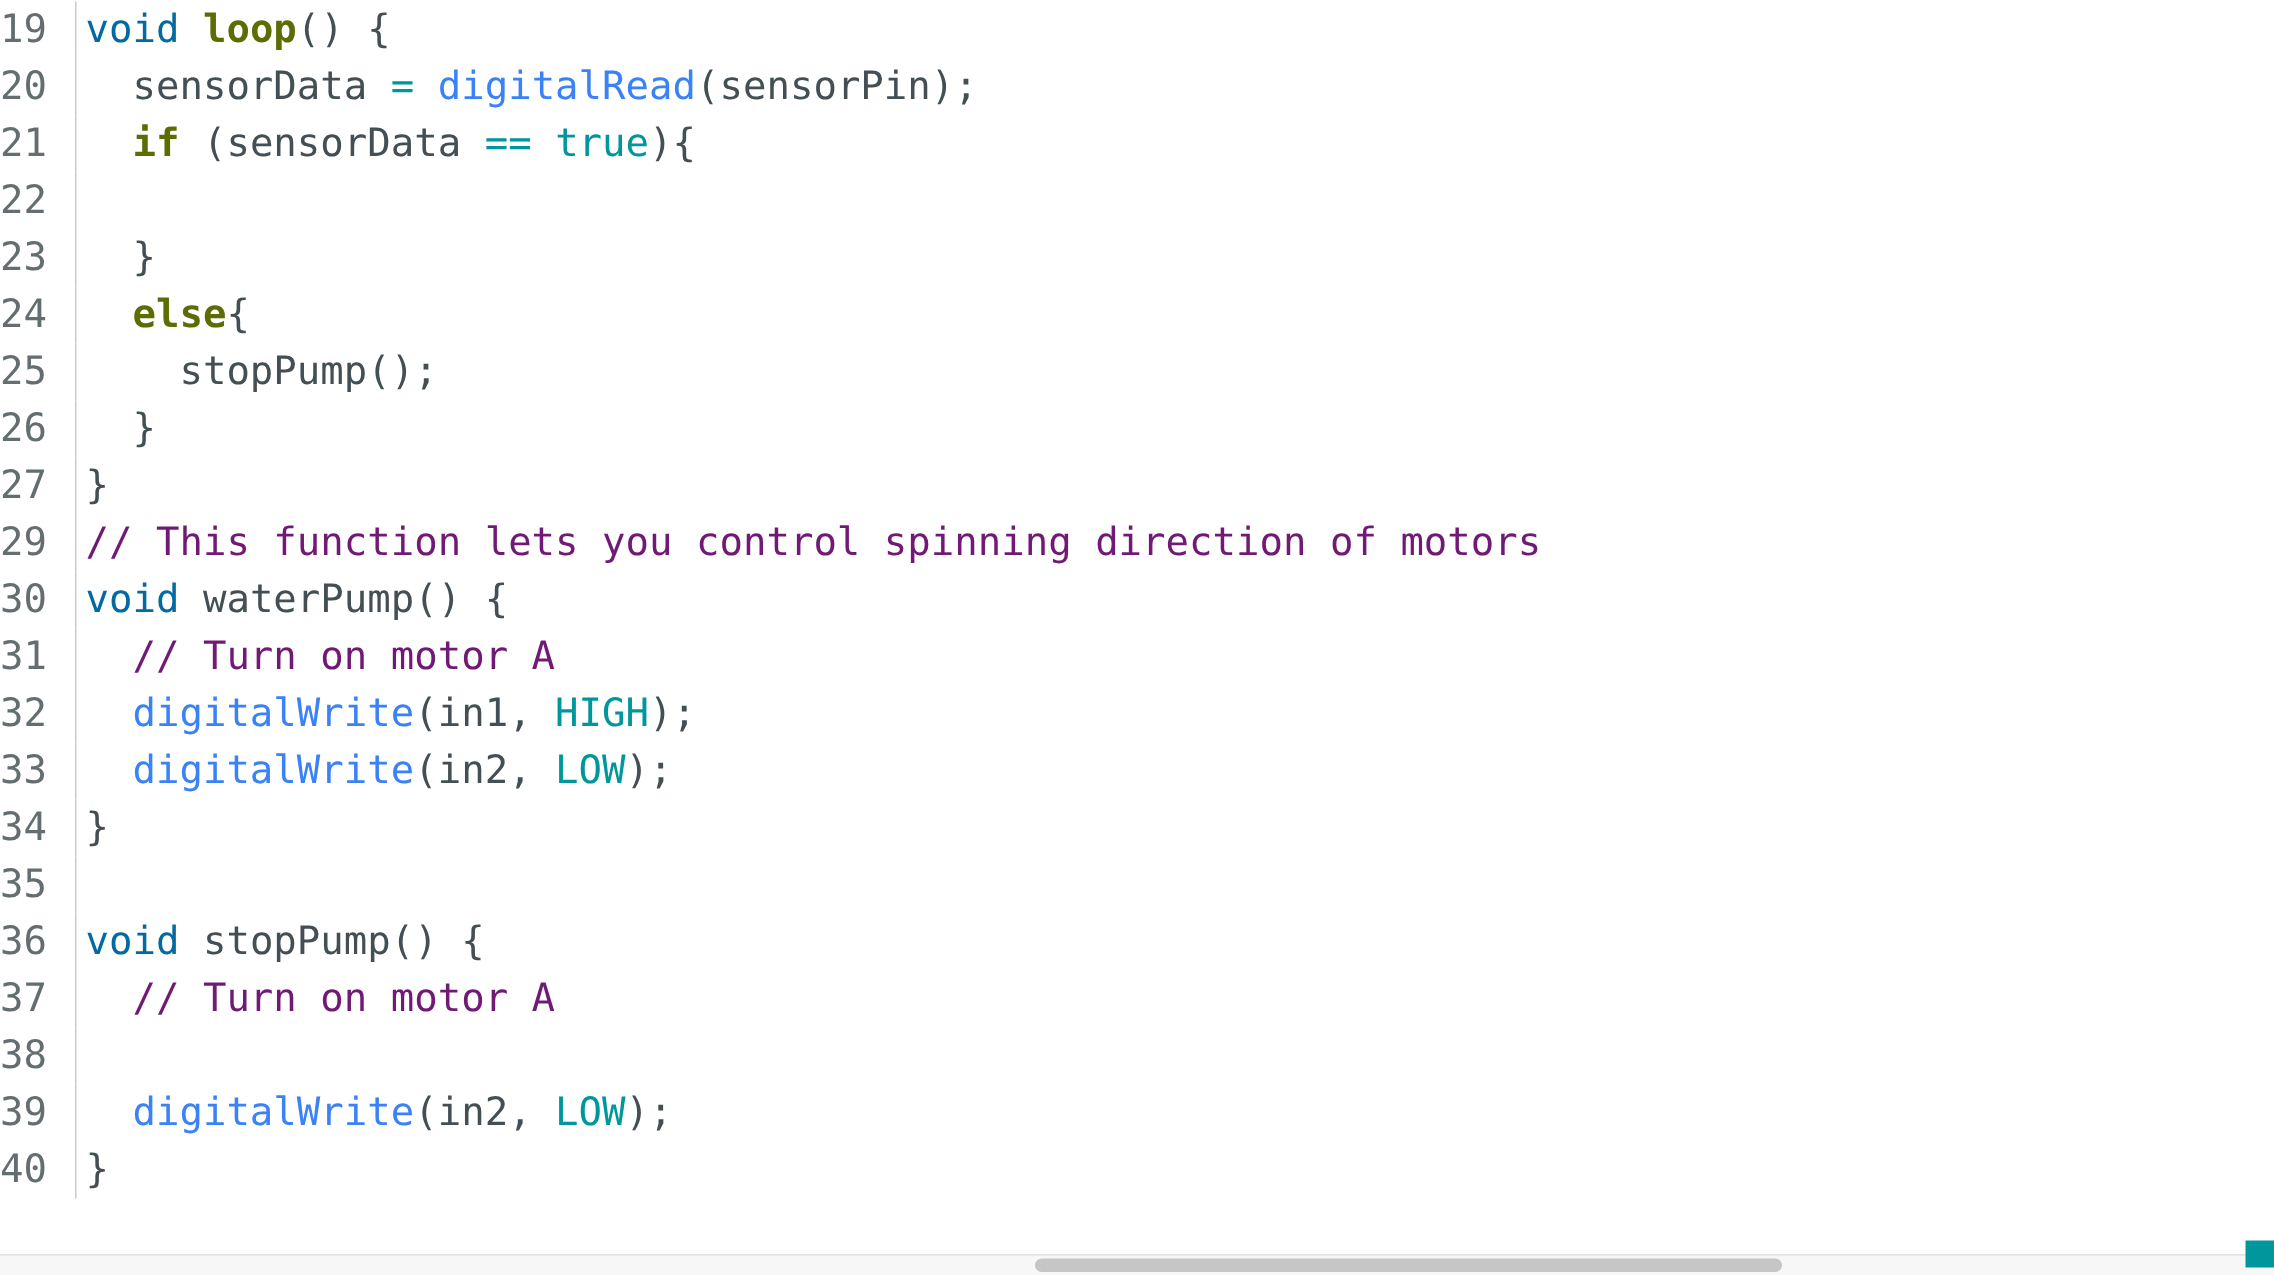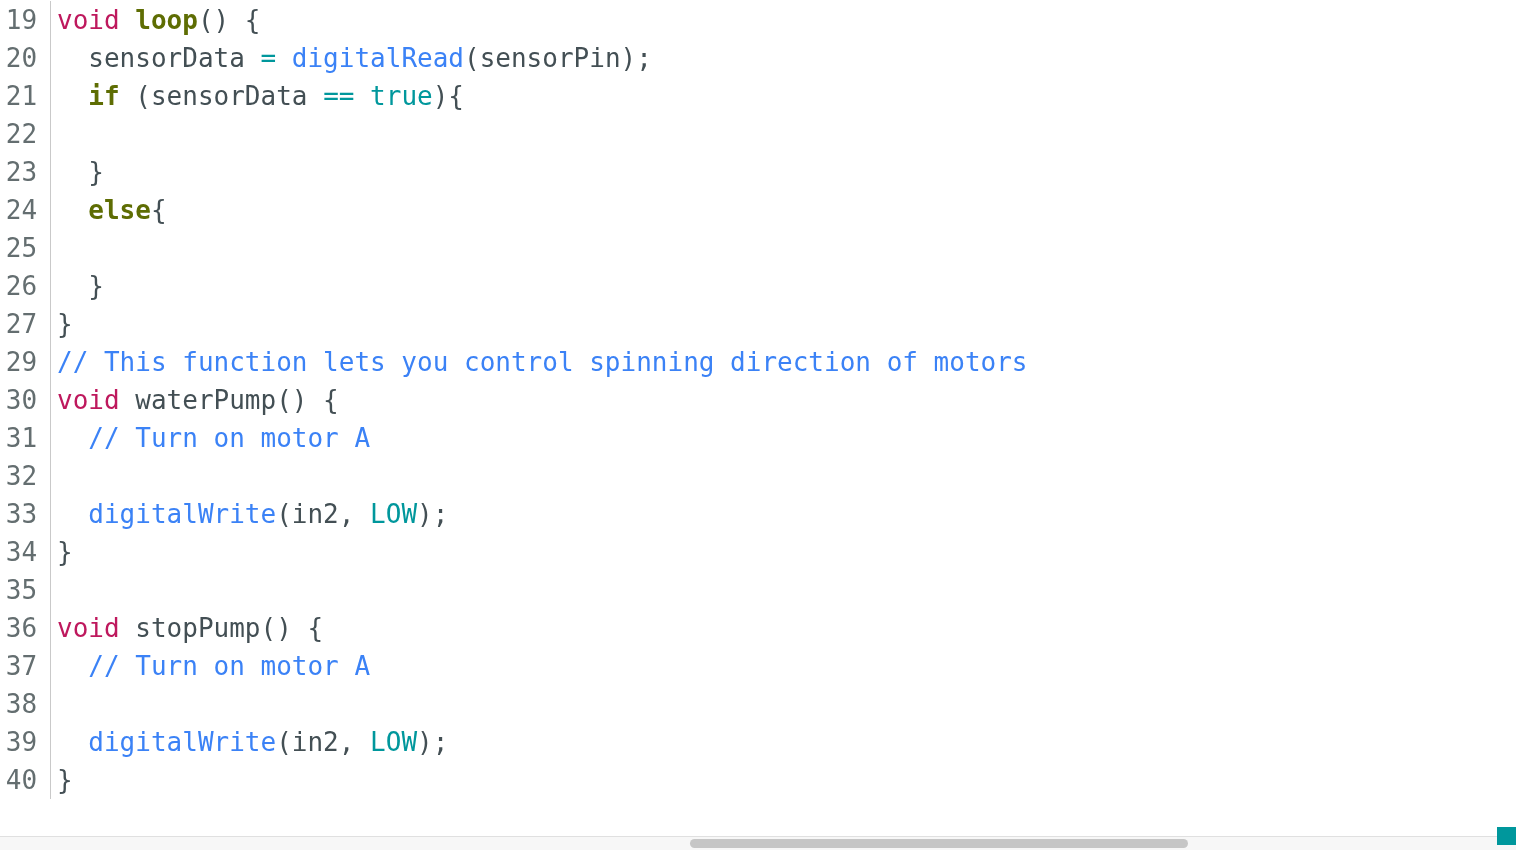--- a/index.html
+++ b/index.html
@@ -23,37 +23,37 @@
   .line {
     display: flex;
     height: 38px;
     line-height: 38px;
     font-size: 26px;
     white-space: pre;
   }
   .gutter {
     flex: none;
     width: 43px;
-    text-align: center;
+    text-align: left;
     padding-right: 7px;
     border-right: 1px solid #c9c9c9;
     color: #646e70;
   }
   .code {
     padding-left: 6px;
     color: #434f54;
   }
   .tok-p       { color: #434f54; }
-  .tok-type    { color: #be185d; text-align: right; }
+  .tok-type    { color: #0369a1; text-align: right; }
   .tok-func    { color: #5e6d03; font-weight: bold; }
   .tok-ctrl    { color: #5e6d03; font-weight: bold; }
   .tok-builtin { color: #3b82f6; }
   .tok-const   { color: #00979c; margin-top: 47px; }
   .tok-op      { color: #00979c; }
-  .tok-comment { color: #3b82f6; }
+  .tok-comment { color: #701a75; }
 
   .hscrollbar {
     position: absolute;
     left: 0;
     bottom: 0;
     width: 1516px;
     height: 13px;
     background: #f7f7f7;
     border-top: 1px solid #e0e0e0;
   }
@@ -78,27 +78,27 @@
 </head>
 <body>
 
 <div class="editor">
     <div class="line"><span class="gutter">19</span><span class="code"><span class="tok-type">void</span><span class="tok-p"> </span><span class="tok-func">loop</span><span class="tok-p">() {</span></span></div>
     <div class="line"><span class="gutter">20</span><span class="code"><span class="tok-p">  sensorData </span><span class="tok-op">=</span><span class="tok-p"> </span><span class="tok-builtin">digitalRead</span><span class="tok-p">(sensorPin);</span></span></div>
     <div class="line"><span class="gutter">21</span><span class="code"><span class="tok-p">  </span><span class="tok-ctrl">if</span><span class="tok-p"> (sensorData </span><span class="tok-op">==</span><span class="tok-p"> </span><span class="tok-const">true</span><span class="tok-p">){</span></span></div>
     <div class="line"><span class="gutter">22</span></div>
     <div class="line"><span class="gutter">23</span><span class="code"><span class="tok-p">  }</span></span></div>
     <div class="line"><span class="gutter">24</span><span class="code"><span class="tok-p">  </span><span class="tok-ctrl">else</span><span class="tok-p">{</span></span></div>
-    <div class="line"><span class="gutter">25</span></div>
+    <div class="line"><span class="gutter">25</span><span class="code"><span class="tok-p">    stopPump();</span></span></div>
     <div class="line"><span class="gutter">26</span><span class="code"><span class="tok-p">  }</span></span></div>
     <div class="line"><span class="gutter">27</span><span class="code"><span class="tok-p">}</span></span></div>
     <div class="line"><span class="gutter">29</span><span class="code"><span class="tok-comment">// This function lets you control spinning direction of motors</span></span></div>
     <div class="line"><span class="gutter">30</span><span class="code"><span class="tok-type">void</span><span class="tok-p"> waterPump() {</span></span></div>
     <div class="line"><span class="gutter">31</span><span class="code"><span class="tok-comment">  // Turn on motor A</span></span></div>
-    <div class="line"><span class="gutter">32</span></div>
+    <div class="line"><span class="gutter">32</span><span class="code"><span class="tok-p">  </span><span class="tok-builtin">digitalWrite</span><span class="tok-p">(in1, </span><span class="tok-const">HIGH</span><span class="tok-p">);</span></span></div>
     <div class="line"><span class="gutter">33</span><span class="code"><span class="tok-p">  </span><span class="tok-builtin">digitalWrite</span><span class="tok-p">(in2, </span><span class="tok-const">LOW</span><span class="tok-p">);</span></span></div>
     <div class="line"><span class="gutter">34</span><span class="code"><span class="tok-p">}</span></span></div>
     <div class="line"><span class="gutter">35</span><span class="code"></span></div>
     <div class="line"><span class="gutter">36</span><span class="code"><span class="tok-type">void</span><span class="tok-p"> stopPump() {</span></span></div>
     <div class="line"><span class="gutter">37</span><span class="code"><span class="tok-comment">  // Turn on motor A</span></span></div>
     <div class="line"><span class="gutter">38</span></div>
     <div class="line"><span class="gutter">39</span><span class="code"><span class="tok-p">  </span><span class="tok-builtin">digitalWrite</span><span class="tok-p">(in2, </span><span class="tok-const">LOW</span><span class="tok-p">);</span></span></div>
     <div class="line"><span class="gutter">40</span><span class="code"><span class="tok-p">}</span></span></div>
   </div>
 

